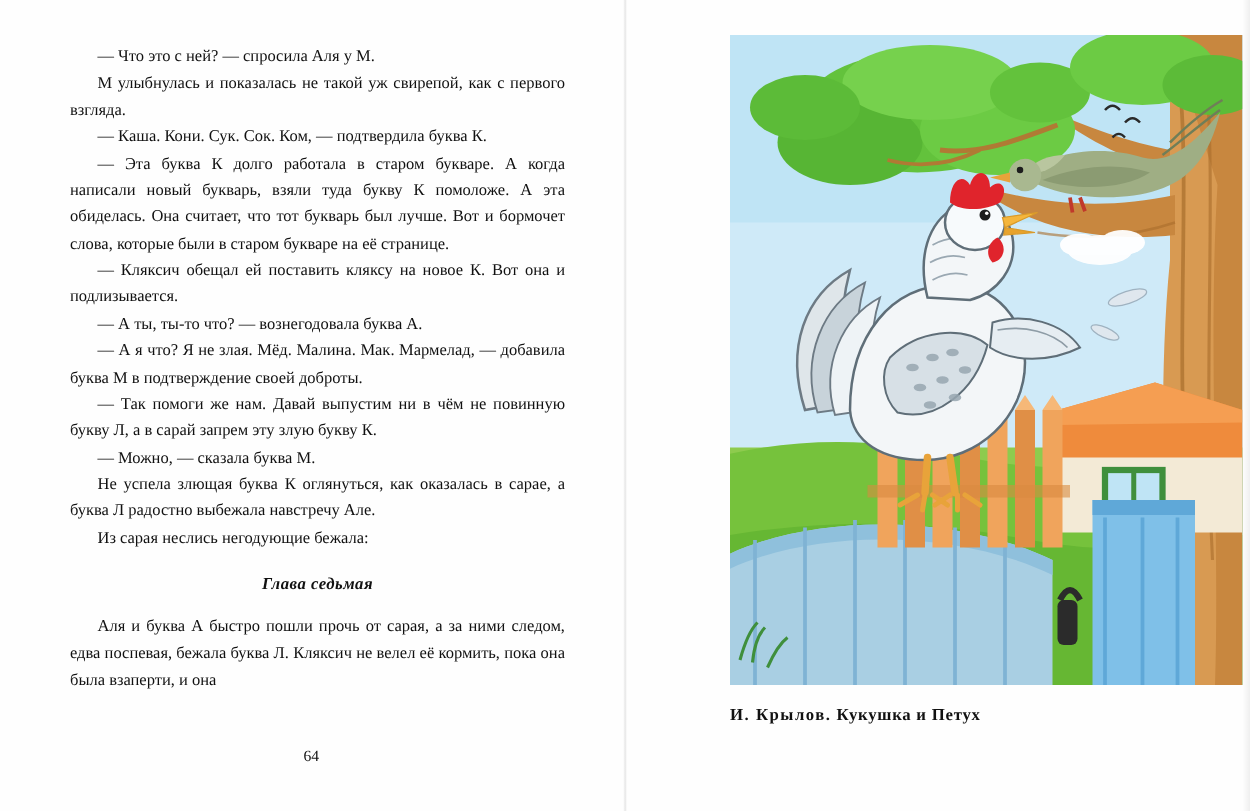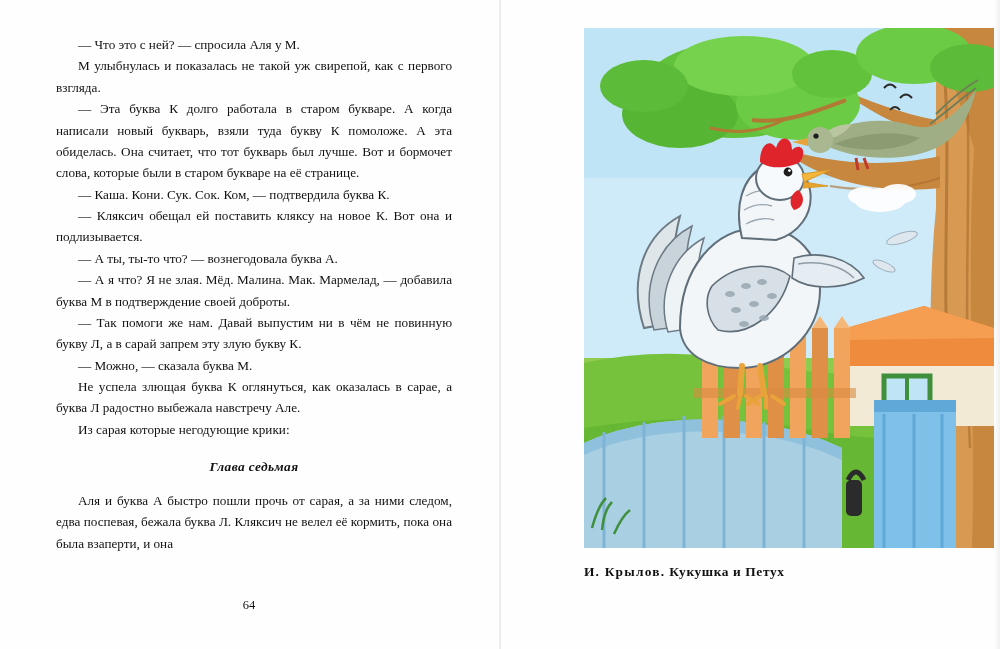--- a/index.html
+++ b/index.html
@@ -103,29 +103,29 @@
 </style>
 </head>
 <body>
 
 <div class="spread">
 
   <div class="page-left">
     <div class="text-col">
       <p class="para">— Что это с ней? — спросила Аля у М.</p>
       <p class="para">М улыбнулась и показалась не такой уж свирепой, как с первого взгляда.</p>
+      <p class="para">— Каша. Кони. Сук. Сок. Ком, — подтвердила буква К.</p>
       <p class="para">— Эта буква К долго работала в старом букваре. А когда написали новый букварь, взяли туда букву К помоложе. А эта обиделась. Она считает, что тот букварь был лучше. Вот и бормочет слова, которые были в старом букваре на её странице.</p>
-      <p class="para">— Каша. Кони. Сук. Сок. Ком, — подтвердила буква К.</p>
       <p class="para">— Кляксич обещал ей поставить кляксу на новое К. Вот она и подлизывается.</p>
       <p class="para">— А ты, ты-то что? — вознегодовала буква А.</p>
       <p class="para">— А я что? Я не злая. Мёд. Малина. Мак. Мармелад, — добавила буква М в подтверждение своей доброты.</p>
       <p class="para">— Так помоги же нам. Давай выпустим ни в чём не повинную букву Л, а в сарай запрем эту злую букву К.</p>
       <p class="para">— Можно, — сказала буква М.</p>
       <p class="para">Не успела злющая буква К оглянуться, как оказалась в сарае, а буква Л радостно выбежала навстречу Але.</p>
-      <p class="para">Из сарая которые негодующие крики:</p>
+      <p class="para">Из сарая неслись негодующие бежала:</p>
 
       <div class="chapter-head">Глава седьмая</div>
 
       <p class="para">Аля и буква А быстро пошли прочь от сарая, а за ними следом, едва поспевая, бежала буква Л. Кляксич не велел её кормить, пока она была взаперти, и она</p>
     </div>
     <div class="page-number">64</div>
   </div>
 
   <div class="gutter"></div>
 

